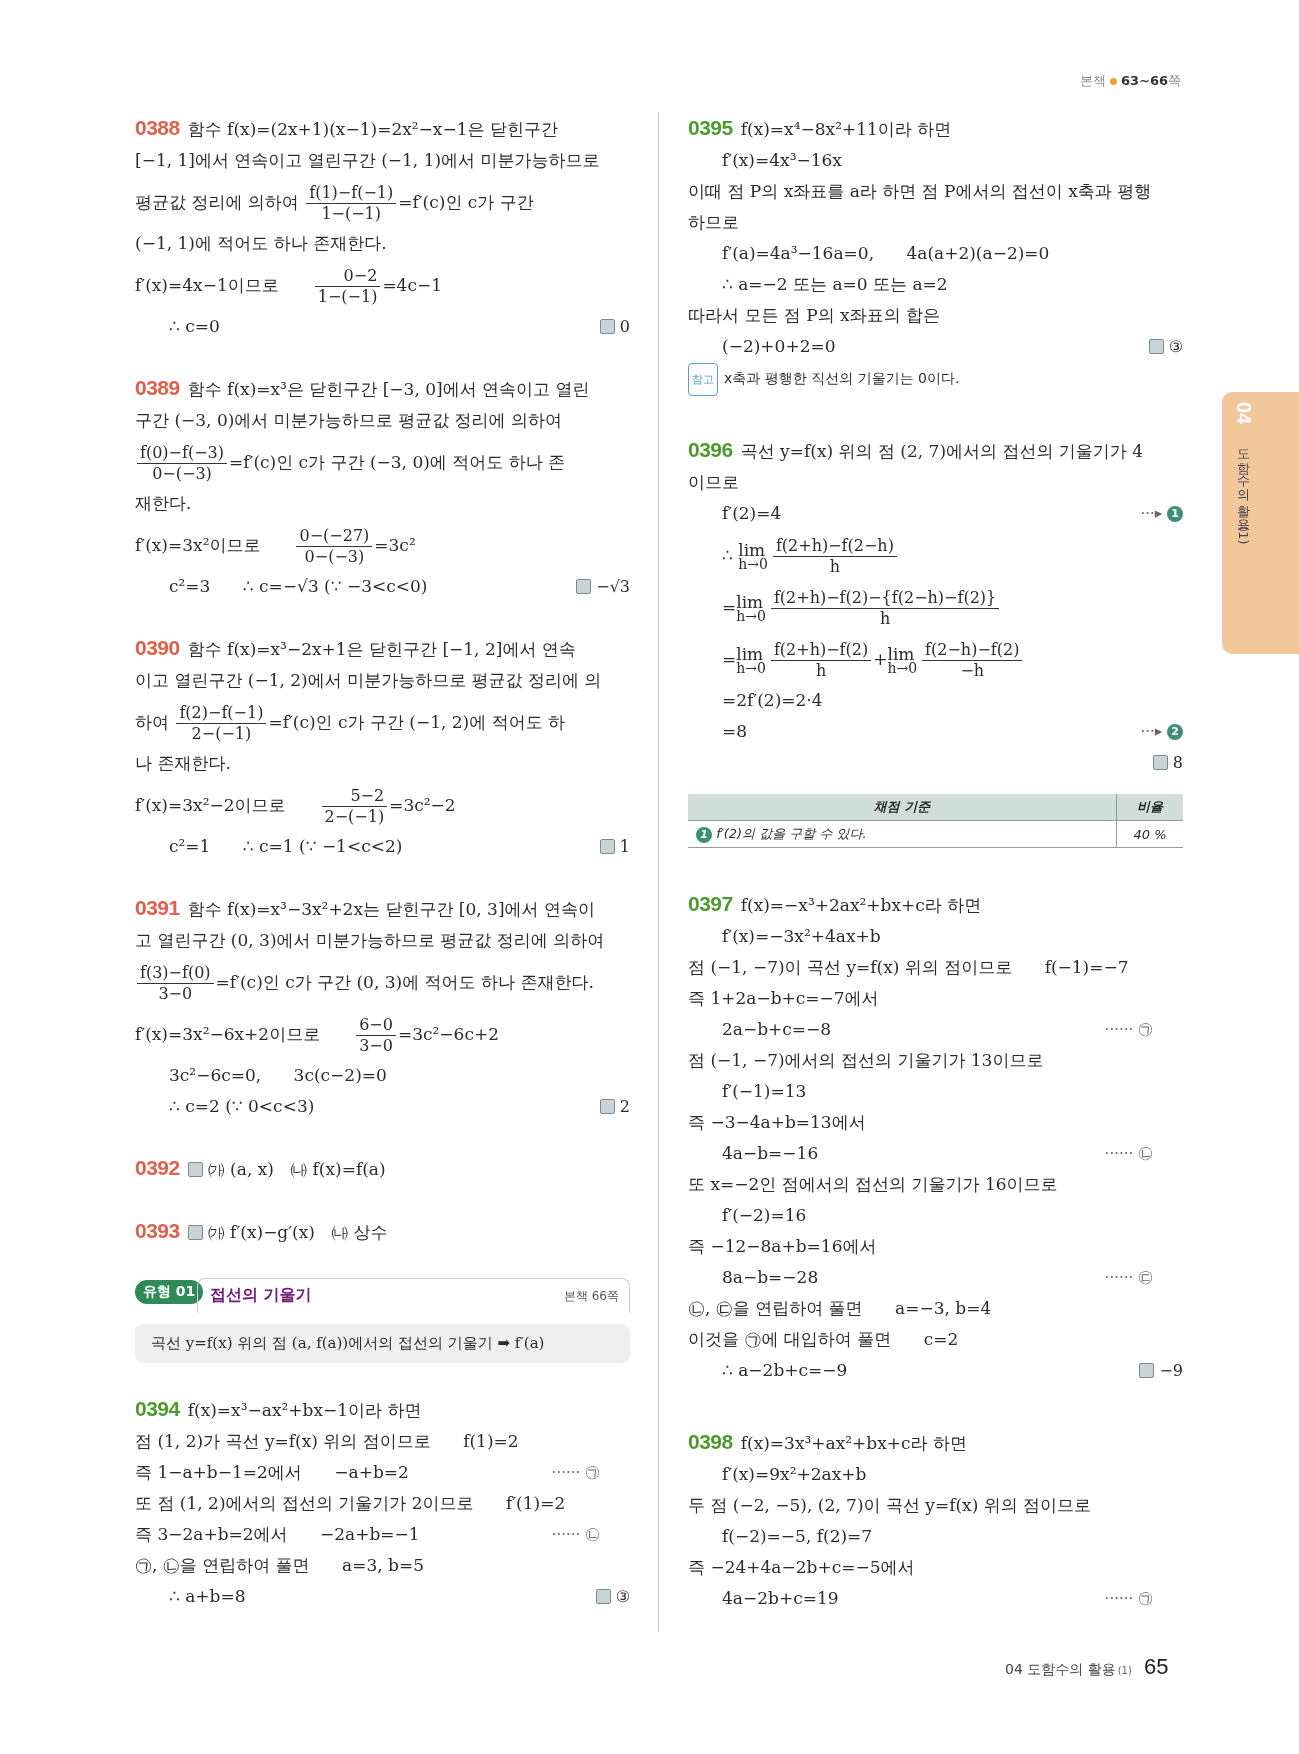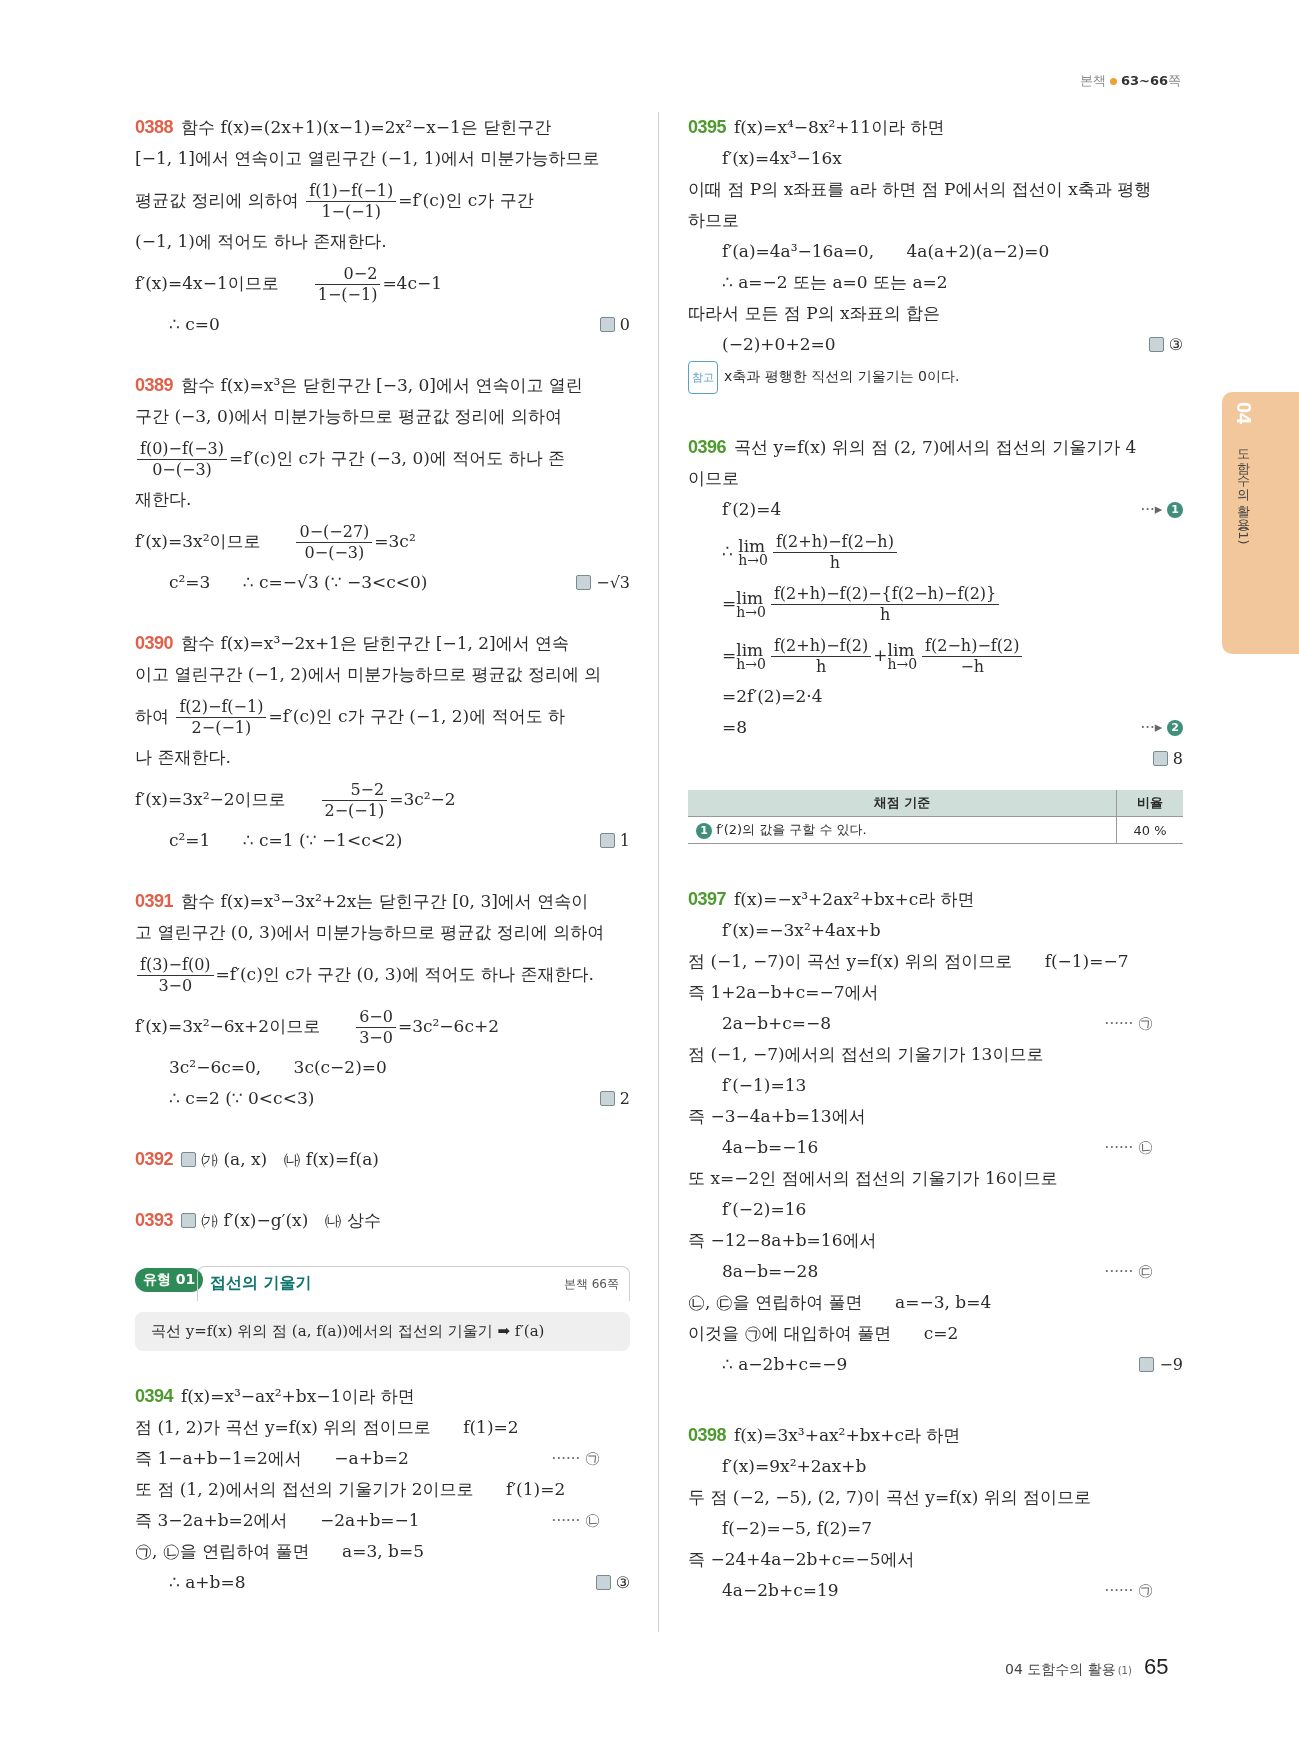--- a/index.html
+++ b/index.html
@@ -8,42 +8,42 @@
   .header-ref { position:absolute; top:72px; left:1080px; font-family:"DejaVu Sans", sans-serif; font-size:13px; color:#888; white-space:nowrap; }
   .header-ref .dot { display:inline-block; width:7px; height:7px; border-radius:50%; background:#f0a030; margin:0 4px 1px 4px; vertical-align:middle; }
   .header-ref .pages { color:#333; font-weight:bold; }
   .col { position:absolute; top:112px; }
   .col-left { left:135px; width:495px; }
   .col-right { left:688px; width:495px; }
   .divider { position:absolute; left:658px; top:112px; width:1px; height:1520px; background:#cfcfcf; }
   .prob { margin-bottom:30px; }
   .line { font-size:17px; line-height:31px; white-space:nowrap; position:relative; }
   .indent { padding-left:34px; }
-  .num { font-family:"Liberation Sans", sans-serif; font-weight:bold; font-size:18px; margin-right:8px; letter-spacing:-0.5px; }
+  .num { font-family:"Liberation Sans", sans-serif; font-weight:bold; font-size:21px; margin-right:8px; letter-spacing:-0.5px; }
   .num.red { color:#e0604a; }
   .num.green { color:#4f9a2e; }
   .ans { position:absolute; right:0; top:0; font-size:16px; }
   .ans-icon { display:inline-block; width:13px; height:13px; border:1.5px solid #7a8a90; background:#c9d4d8; vertical-align:middle; margin-right:5px; border-radius:2px; position:relative; top:-1px; }
   .marker { position:absolute; right:0; top:0; color:#666; font-size:15px; }
   .circ-num { display:inline-block; width:16px; height:16px; border-radius:50%; background:#3f8f7a; color:#fff; font-size:11px; text-align:center; line-height:16px; font-family:"DejaVu Sans",sans-serif; font-weight:bold; vertical-align:middle; }
   .note-tag { display:inline-block; border:1.5px solid #5aa0c8; color:#5aa0c8; font-family:"DejaVu Sans",sans-serif; font-size:11px; padding:0 3px; border-radius:4px; margin-right:6px; }
   .note-text { font-family:"DejaVu Sans",sans-serif; font-size:14px; }
   .type-box { position:relative; margin:18px 0 12px 0; height:34px; }
   .type-badge { position:absolute; left:0; top:2px; background:#2e8b57; color:#fff; font-family:"DejaVu Sans",sans-serif; font-weight:bold; font-size:14px; padding:3px 8px; border-radius:14px; }
   .type-title-wrap { position:absolute; left:62px; right:0; top:0; height:34px; border:1.5px solid #cfcfcf; border-bottom:none; border-radius:8px 8px 0 0; }
-  .type-title { position:absolute; left:12px; top:6px; font-family:"DejaVu Sans",sans-serif; font-weight:bold; font-size:16px; color:#0f766e; }
+  .type-title { position:absolute; left:12px; top:6px; font-family:"DejaVu Sans",sans-serif; font-weight:bold; font-size:16px; color:#701a75; }
   .type-ref { position:absolute; right:10px; top:9px; font-family:"DejaVu Sans",sans-serif; font-size:12px; color:#555; }
   .concept { background:#efefef; border-radius:8px; padding:10px 16px; font-size:15px; margin-bottom:30px; }
   .frac { display:inline-block; vertical-align:middle; text-align:center; font-size:16px; line-height:20px; margin:0 2px; }
   .frac .n { display:block; border-bottom:1px solid #333; padding:0 3px;text-align:right; }
   .frac .d { display:block; padding:0 3px; }
   .lim { display:inline-block; vertical-align:middle; line-height:14px; margin-right:3px; }
   .lim .sub { display:block; font-size:14px; }
   .tall { line-height:52px; }
-  table.grade { width:100%; border-collapse:collapse; font-family:"DejaVu Sans",sans-serif; font-size:13px; margin:10px 0 40px 0; }
+  table.grade { width:100%; border-collapse:collapse; font-family:"DejaVu Sans",sans-serif; font-size:13px; margin:10px 0 40px 0;font-style:italic; }
   table.grade th { background:#cfded8; font-weight:bold; padding:4px; border-bottom:1px solid #999; }
   table.grade td { padding:4px 8px; border-bottom:1px solid #999; }
   table.grade td.pct, table.grade th.pct { border-left:1px solid #999; text-align:center; width:50px; }
   .side-tab { position:absolute; left:1222px; top:392px; width:77px; height:262px; background:#f3c79c; border-radius:10px 0 0 10px; }
   .side-tab .tab-num { position:absolute; left:10px; top:10px; writing-mode:vertical-rl; color:#fff; font-family:"Liberation Sans",sans-serif; font-weight:bold; font-size:20px; }
   .side-tab .tab-text { position:absolute; left:12px; top:48px; writing-mode:vertical-rl; color:#444; font-family:"DejaVu Sans",sans-serif; font-size:13px; }
   .footer { position:absolute; top:1654px; left:1005px; font-family:"DejaVu Sans",sans-serif; white-space:nowrap; }
   .footer .chap { font-size:14px; color:#444; }
   .footer .chap-sub { font-size:10px; color:#666; margin-left:2px; }
   .footer .pg { font-size:22px; color:#222; margin-left:12px; font-family:"Liberation Sans",sans-serif; }

